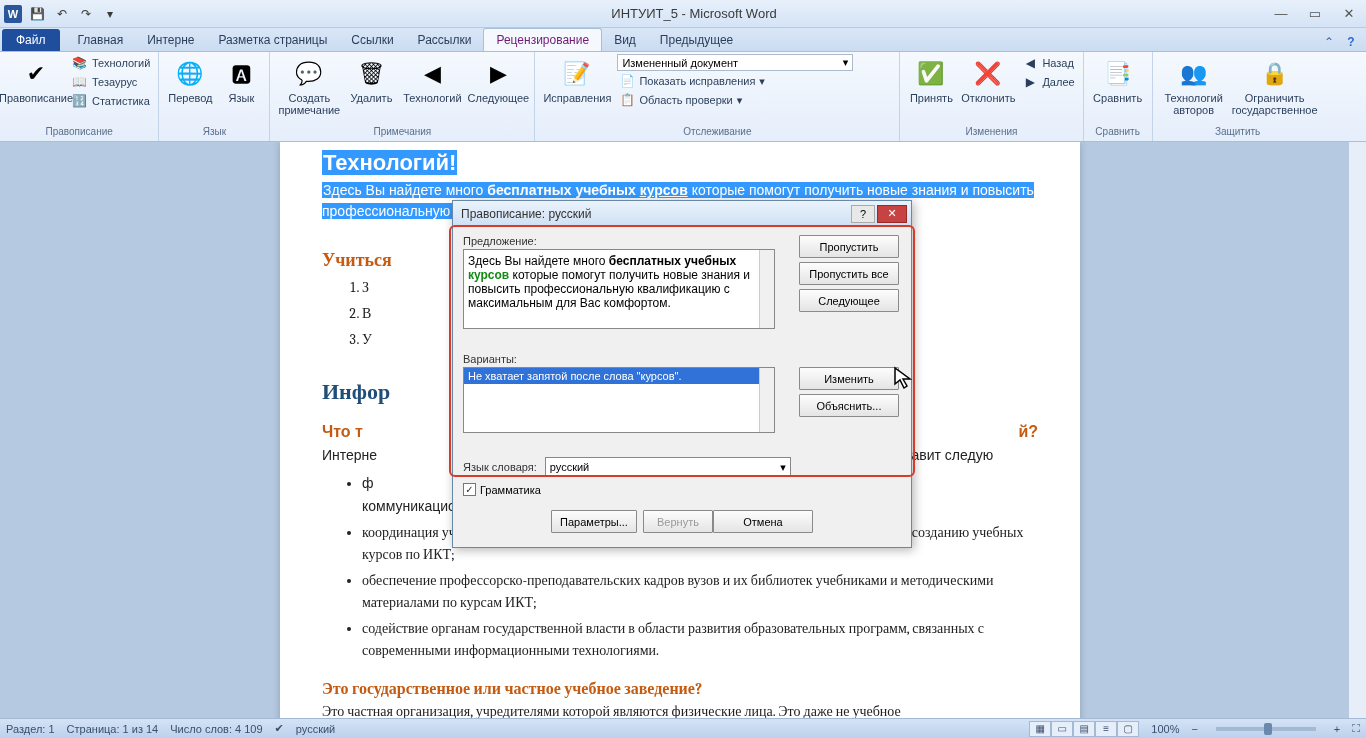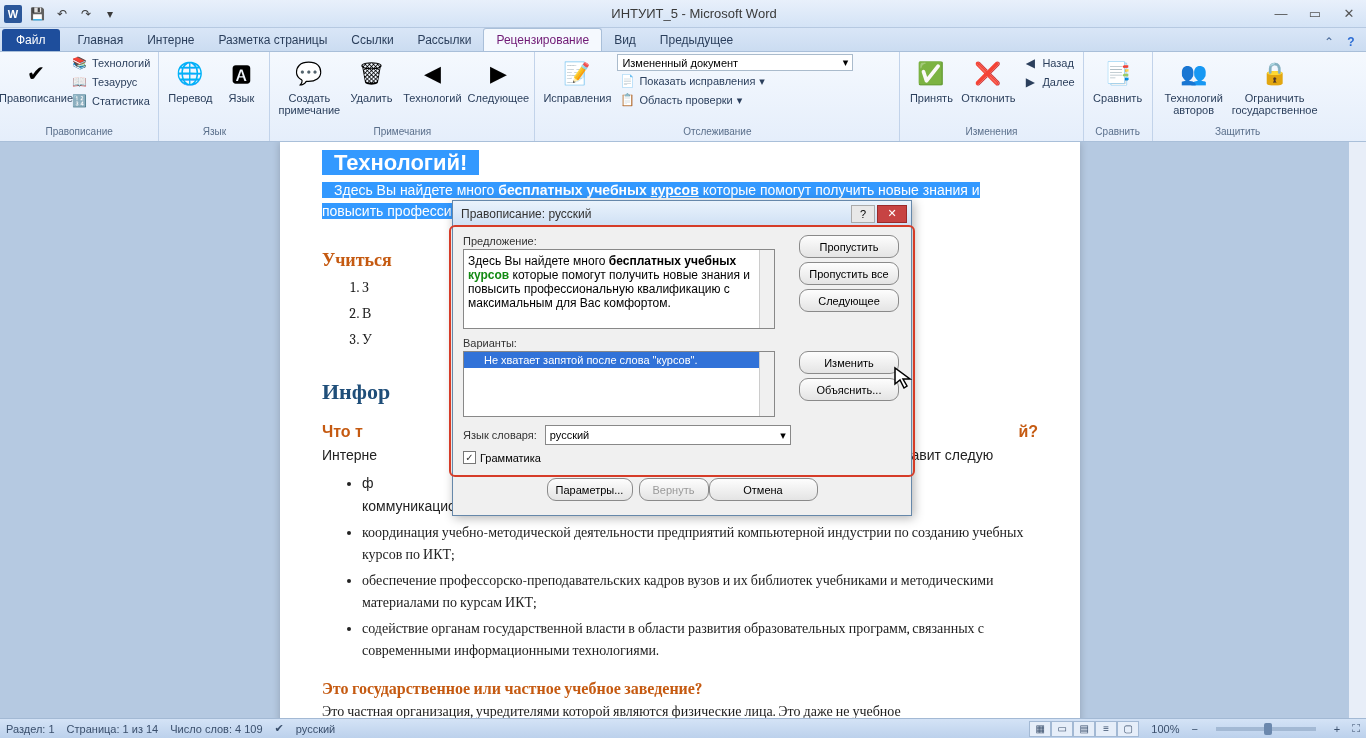--- a/index.html
+++ b/index.html
@@ -34,44 +34,44 @@
 .smbtn { display: flex; align-items: center; gap: 4px; font-size: 11px; color: #2b3f5c; padding: 1px 2px; }
 .smbtn .ic { width: 16px; height: 16px; display: flex; align-items: center; justify-content: center; font-size: 12px; }
 .col { display: flex; flex-direction: column; gap: 1px; }
 .dropdown { border: 1px solid #abc; background: #fff; font-size: 11px; padding: 1px 4px; display: flex; align-items: center; justify-content: space-between; }
 
 
 .docwrap { position: absolute; top: 142px; left: 0; right: 0; bottom: 20px; background: #b5c9e1; overflow: hidden; }
 .page { position: absolute; left: 280px; top: 0; width: 800px; background: #fff; box-shadow: 0 0 8px rgba(0,0,0,0.2); padding: 8px 42px 40px 42px; }
 .page h1 { font-family: Cambria, serif; font-size: 22px; color: #1f4e79; font-weight: bold; }
 .para { font-family: Cambria, serif; font-size: 14px; color: #222; line-height: 20px; margin-top: 4px; }
-.sel { background: #3399ff; color: #fff; padding: 0 12px; }
+.sel { background: #3399ff; color: #fff; padding: 0 1px; }
 .h2 { font-family: Cambria, serif; font-size: 18px; color: #c55a11; font-weight: bold; margin-top: 28px; }
 .h3 { font-family: Cambria, serif; font-size: 16px; color: #c55a11; font-weight: bold; margin-top: 18px; }
 ol, ul { margin-left: 40px; margin-top: 6px; }
 ol li, ul li { font-family: Cambria, serif; font-size: 14px; color: #222; line-height: 22px; margin-bottom: 4px; }
 .sidestrip { position: absolute; right: 0; top: 0; width: 18px; bottom: 0; background: #e8eef8; border-left: 1px solid #b5c9e1; }
 
 
 .dialog { position: absolute; left: 452px; top: 200px; width: 460px; background: #f0f0f0; border: 1px solid #6688aa; box-shadow: 2px 2px 10px rgba(0,0,0,0.3); }
 .dlg-title { height: 26px; background: linear-gradient(#eaf3fc,#cfe0f4); display: flex; align-items: center; padding: 0 4px; font-size: 12px; border-bottom: 1px solid #9db7d6; }
 .dlg-title .t { flex: 1; padding-left: 4px; color: #333; }
 .dlg-title .hbtn { width: 24px; height: 18px; background: #e8e8e8; border: 1px solid #aaa; font-size: 11px; display: flex; align-items: center; justify-content: center; margin-left: 2px; }
 .dlg-title .xbtn { width: 30px; height: 18px; background: #c74343; color: #fff; border: 1px solid #9a2a2a; font-size: 11px; display: flex; align-items: center; justify-content: center; margin-left: 2px; }
 .dlg-body { padding: 8px 10px; position: relative; }
 .highlight-box { position: absolute; left: -4px; top: -2px; right: -4px; height: 252px; border: 2px solid #d63c28; border-radius: 6px; pointer-events: none; }
-.dlg-row { display: flex; gap: 24px; margin-bottom: 8px; justify-content: flex-end; }
+.dlg-row { display: flex; gap: 24px; margin-bottom: 24px; justify-content: flex-end; }
 .dlg-col { flex: 1; }
 .dlg-label { font-size: 11px; color: #333; margin-bottom: 2px; }
 .textbox { border: 1px solid #888; background: #fff; font-size: 12px; padding: 4px; height: 80px; overflow: auto; position: relative; }
 .textbox .sb { position: absolute; right: 0; top: 0; bottom: 0; width: 15px; background: #f0f0f0; border-left: 1px solid #ccc; }
 .listbox { border: 1px solid #888; background: #fff; height: 66px; position: relative; }
-.listbox .item { background: #3172d8; color: #fff; font-size: 11px; padding: 2px 20px; }
+.listbox .item { background: #3172d8; color: #fff; font-size: 11px; padding: 2px 4px; }
 .listbox .sb { position: absolute; right: 0; top: 0; bottom: 0; width: 15px; background: #f0f0f0; border-left: 1px solid #ccc; }
-.dlg-btn { width: 100px; height: 23px; background: linear-gradient(#fdfdfd,#e4e4e4); border: 1px solid #8a8a8a; border-radius: 9px; font-size: 11px; display: flex; align-items: center; justify-content: center; margin-bottom: 4px; }
+.dlg-btn { width: 100px; height: 23px; background: linear-gradient(#fdfdfd,#e4e4e4); border: 1px solid #8a8a8a; border-radius: 1px; font-size: 11px; display: flex; align-items: center; justify-content: center; margin-bottom: 4px; }
 .dlg-btn.disabled { color: #999; }
 .sel-box { border: 1px solid #888; background: #fff; font-size: 11px; padding: 2px 4px; display: flex; align-items: center; justify-content: space-between; width: 246px; height: 20px; }
 .chk { display: flex; align-items: center; gap: 4px; font-size: 11px; margin-top: 6px; }
 .chk .box { width: 13px; height: 13px; border: 1px solid #777; background: #fff; display: flex; align-items: center; justify-content: center; font-size: 10px; color: #333; }
 .dlg-footer { display: flex; justify-content: center; padding: 6px 10px 10px; }
 .dlg-footer .left { display: flex; gap: 6px; }
 
 
 .cursor { position: absolute; left: 893px; top: 366px; width: 24px; height: 24px; pointer-events: none; z-index: 100; }
 
@@ -319,21 +319,21 @@
     <div class="chk">
       <div class="box">✓</div>
       <span>Грамматика</span>
     </div>
   </div>
   <div class="dlg-footer">
     <div class="left">
       <div class="dlg-btn" style="width:86px">Параметры...</div>
       <div class="dlg-btn disabled" style="width:70px">Вернуть</div>
     </div>
-    <div class="dlg-btn" style="width:109px">Отмена</div>
+    <div class="dlg-btn" style="width:100px">Отмена</div>
   </div>
 </div>
 
 <svg class="cursor" viewBox="0 0 24 24">
     <path d="M2 2 L2 18 L7 14 L11 22 L14 20 L10 13 L17 13 Z" fill="#fff" stroke="#000" stroke-width="1.5"></path>
   </svg>
 
 <div class="statusbar">
   <span>Раздел: 1</span>
   <span>Страница: 1 из 14</span>

